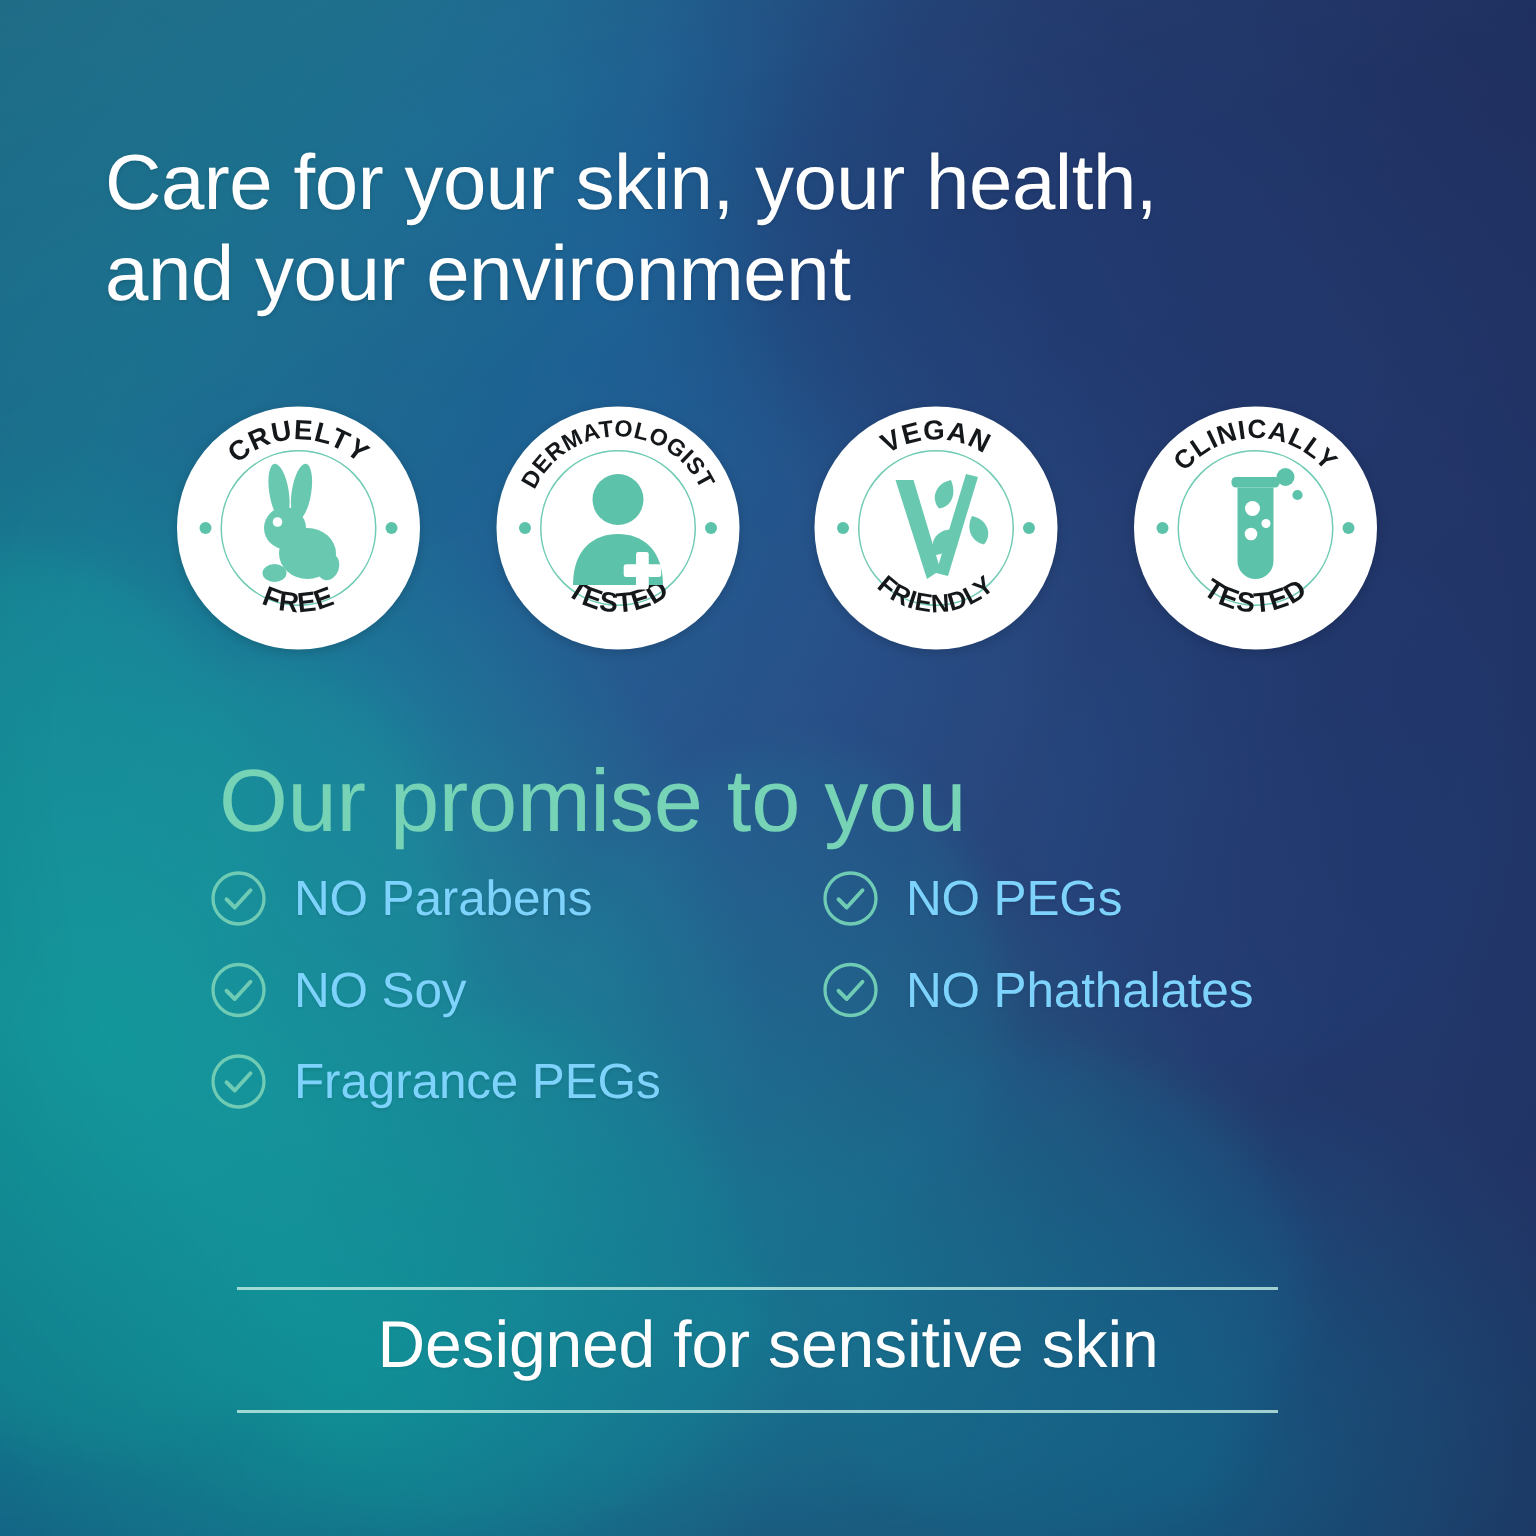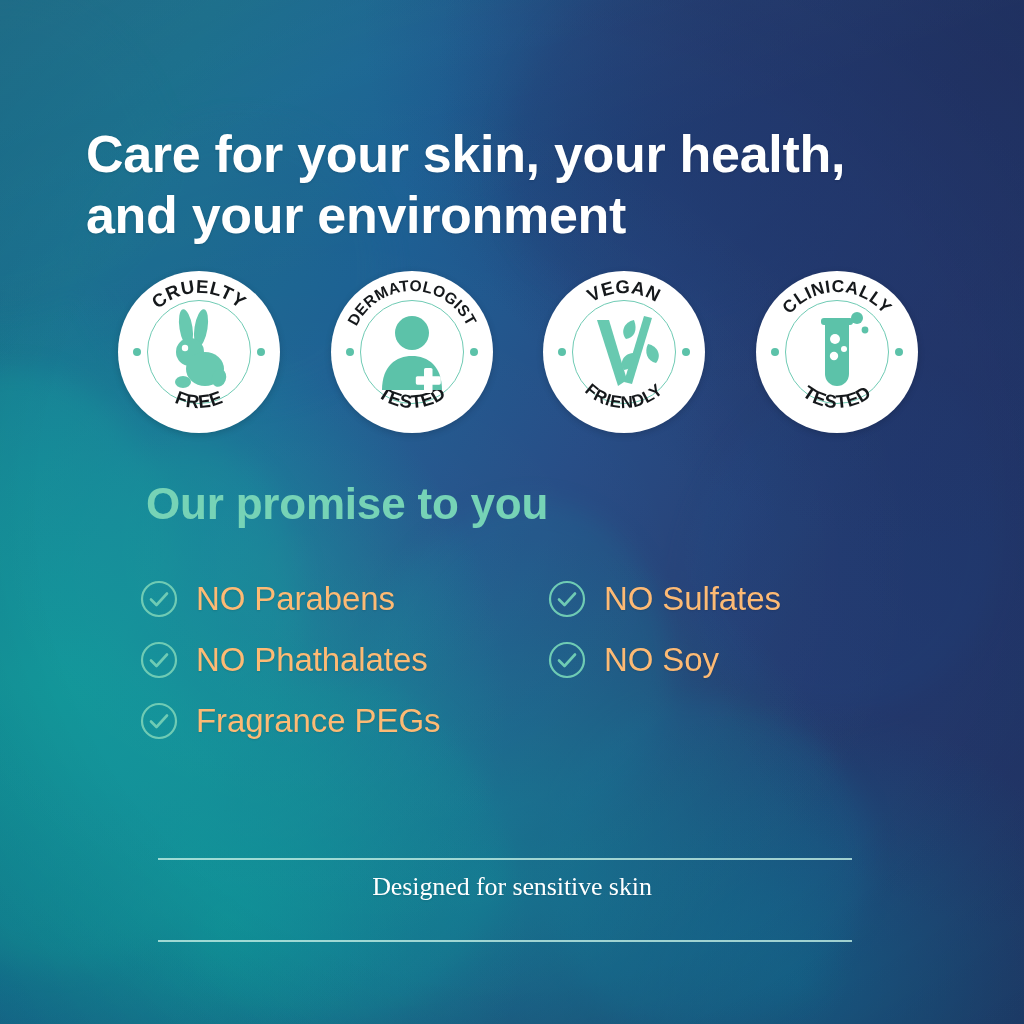--- a/index.html
+++ b/index.html
@@ -62,29 +62,28 @@
   .vignette {
     position: absolute; inset: 0;
     background: radial-gradient(ellipse 900px 900px at 50% 50%, rgba(0,0,0,0) 52%, rgba(0,0,0,.16) 100%);
   }
 
   
   .content { position: absolute; inset: 0; }
 
   .headline {
     position: absolute;
-    left: 86px; top: 92px; width: 890px;
+    left: 70px; top: 92px; width: 890px;
     color: #ffffff;
     font-size: 52px;
     line-height: 1.18;
-    font-weight: 700;
+    font-weight: 400;
     letter-spacing: -0.3px;
     white-space: pre-line;
     text-shadow: 0 1px 3px rgba(0,0,0,.13);
-    margin-top: 32px;
   }
 
   
   .badges {
     position: absolute;
     left: 118px; top: 270px;
     width: 800px; height: 164px;
     display: flex;
     justify-content: space-between;
     align-items: center;
@@ -126,24 +125,24 @@
     font-size: 18.5px;
     font-weight: 700;
     fill: #15181b;
     letter-spacing: .6px;
   }
   .arc-text.small text { font-size: 15.6px; letter-spacing: .3px; }
 
   
   .promise-title {
     position: absolute;
-    left: 146px; top: 479px;
+    left: 146px; top: 500px;
     color: #76d3b6;
-    font-size: 44px;
-    font-weight: 700;
+    font-size: 59px;
+    font-weight: 400;
     letter-spacing: -0.2px;
   }
 
   .promise-grid {
     position: absolute;
     left: 140px; top: 568px;
     width: 790px;
     display: grid;
     grid-template-columns: 408px 1fr;
     row-gap: 0px;
@@ -152,21 +151,21 @@
     display: flex;
     align-items: center;
     height: 61px;
     gap: 18px;
   }
   .check-circle {
     flex: 0 0 auto;
     width: 38px; height: 38px;
   }
   .promise-label {
-    color: #fdba74;
+    color: #7dd3fc;
     font-size: 33px;
     font-weight: 400;
     letter-spacing: -0.1px;
     white-space: nowrap;
     text-shadow: 0 1px 2px rgba(0,0,0,.1);
   }
 
   
   .rule {
     position: absolute;
@@ -177,25 +176,24 @@
   }
   .rule.top    { top: 858px; }
   .rule.bottom { top: 940px; }
 
   .footer-text {
     position: absolute;
     left: 0; right: 0;
     top: 872px;
     text-align: center;
     color: #ffffff;
-    font-size: 26px;
+    font-size: 44px;
     font-weight: 400;
     letter-spacing: -0.1px;
     text-shadow: 0 1px 2px rgba(0,0,0,.1);
-    font-family: Liberation Serif, serif;
   }
 </style>
 </head>
 <body>
 
 <div class="canvas">
 
   <div class="bg-base"></div>
   <div class="leaves">
     <div class="leaf" style="left:-70px;  top:430px;  width:300px; height:330px; background:#13a0a0; opacity:.55; transform:rotate(-12deg);"></div>
@@ -322,42 +320,42 @@
 
     <div class="promise-grid">
 
       <div class="promise-item">
         <svg class="check-circle" viewBox="0 0 38 38">
           <circle cx="19" cy="19" r="17" fill="none" stroke="#6fcbb4" stroke-width="2.2"></circle>
           <path d="M 11,19.5 L 16.5,25 L 27,13.5" fill="none" stroke="#6fcbb4" stroke-width="2.6" stroke-linecap="round" stroke-linejoin="round"></path>
         </svg>
         <span class="promise-label">NO Parabens</span>
       </div>
-
-      <div class="promise-item">
-        <svg class="check-circle" viewBox="0 0 38 38">
-          <circle cx="19" cy="19" r="17" fill="none" stroke="#6fcbb4" stroke-width="2.2"></circle>
-          <path d="M 11,19.5 L 16.5,25 L 27,13.5" fill="none" stroke="#6fcbb4" stroke-width="2.6" stroke-linecap="round" stroke-linejoin="round"></path>
-        </svg>
-        <span class="promise-label">NO Sulfates</span>
-      </div>
+      <div class="promise-item">
+        <svg class="check-circle" viewBox="0 0 38 38">
+          <circle cx="19" cy="19" r="17" fill="none" stroke="#6fcbb4" stroke-width="2.2"></circle>
+          <path d="M 11,19.5 L 16.5,25 L 27,13.5" fill="none" stroke="#6fcbb4" stroke-width="2.6" stroke-linecap="round" stroke-linejoin="round"></path>
+        </svg>
+        <span class="promise-label">NO PEGs</span>
+      </div>
+
+      <div class="promise-item">
+        <svg class="check-circle" viewBox="0 0 38 38">
+          <circle cx="19" cy="19" r="17" fill="none" stroke="#6fcbb4" stroke-width="2.2"></circle>
+          <path d="M 11,19.5 L 16.5,25 L 27,13.5" fill="none" stroke="#6fcbb4" stroke-width="2.6" stroke-linecap="round" stroke-linejoin="round"></path>
+        </svg>
+        <span class="promise-label">NO Soy</span>
+      </div>
+
       <div class="promise-item">
         <svg class="check-circle" viewBox="0 0 38 38">
           <circle cx="19" cy="19" r="17" fill="none" stroke="#6fcbb4" stroke-width="2.2"></circle>
           <path d="M 11,19.5 L 16.5,25 L 27,13.5" fill="none" stroke="#6fcbb4" stroke-width="2.6" stroke-linecap="round" stroke-linejoin="round"></path>
         </svg>
         <span class="promise-label">NO Phathalates</span>
-      </div>
-
-      <div class="promise-item">
-        <svg class="check-circle" viewBox="0 0 38 38">
-          <circle cx="19" cy="19" r="17" fill="none" stroke="#6fcbb4" stroke-width="2.2"></circle>
-          <path d="M 11,19.5 L 16.5,25 L 27,13.5" fill="none" stroke="#6fcbb4" stroke-width="2.6" stroke-linecap="round" stroke-linejoin="round"></path>
-        </svg>
-        <span class="promise-label">NO Soy</span>
       </div>
       <div class="promise-item">
         <svg class="check-circle" viewBox="0 0 38 38">
           <circle cx="19" cy="19" r="17" fill="none" stroke="#6fcbb4" stroke-width="2.2"></circle>
           <path d="M 11,19.5 L 16.5,25 L 27,13.5" fill="none" stroke="#6fcbb4" stroke-width="2.6" stroke-linecap="round" stroke-linejoin="round"></path>
         </svg>
         <span class="promise-label">Fragrance PEGs</span>
       </div>
 
 

